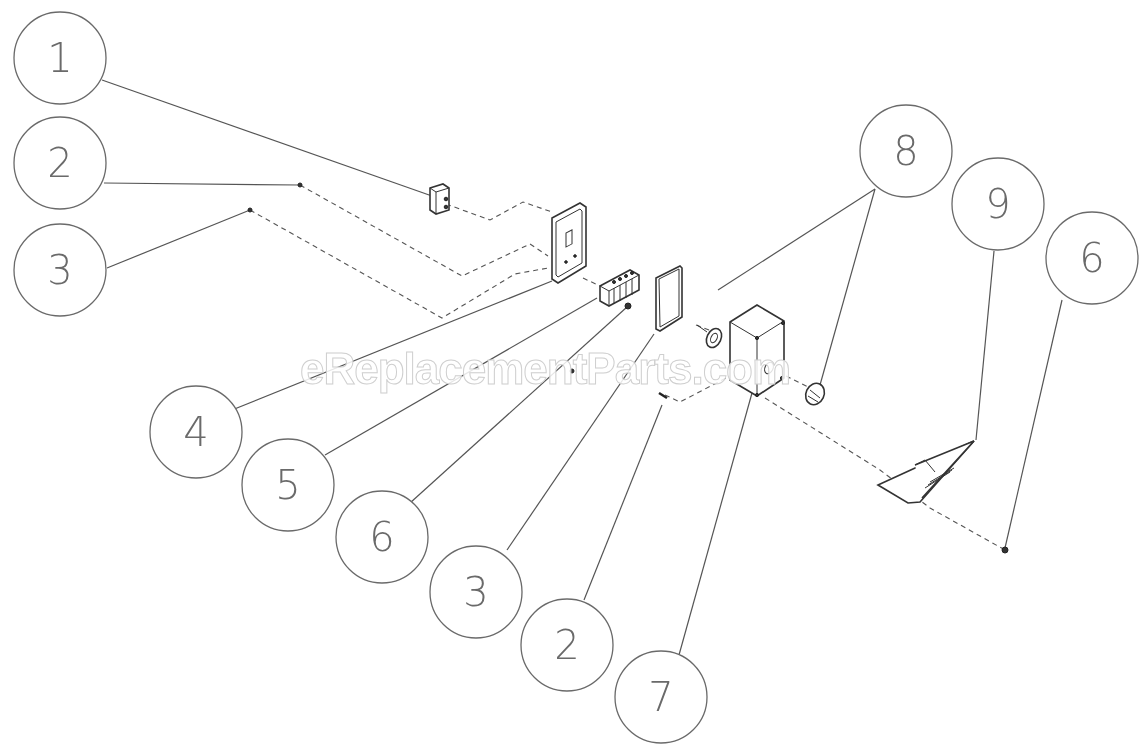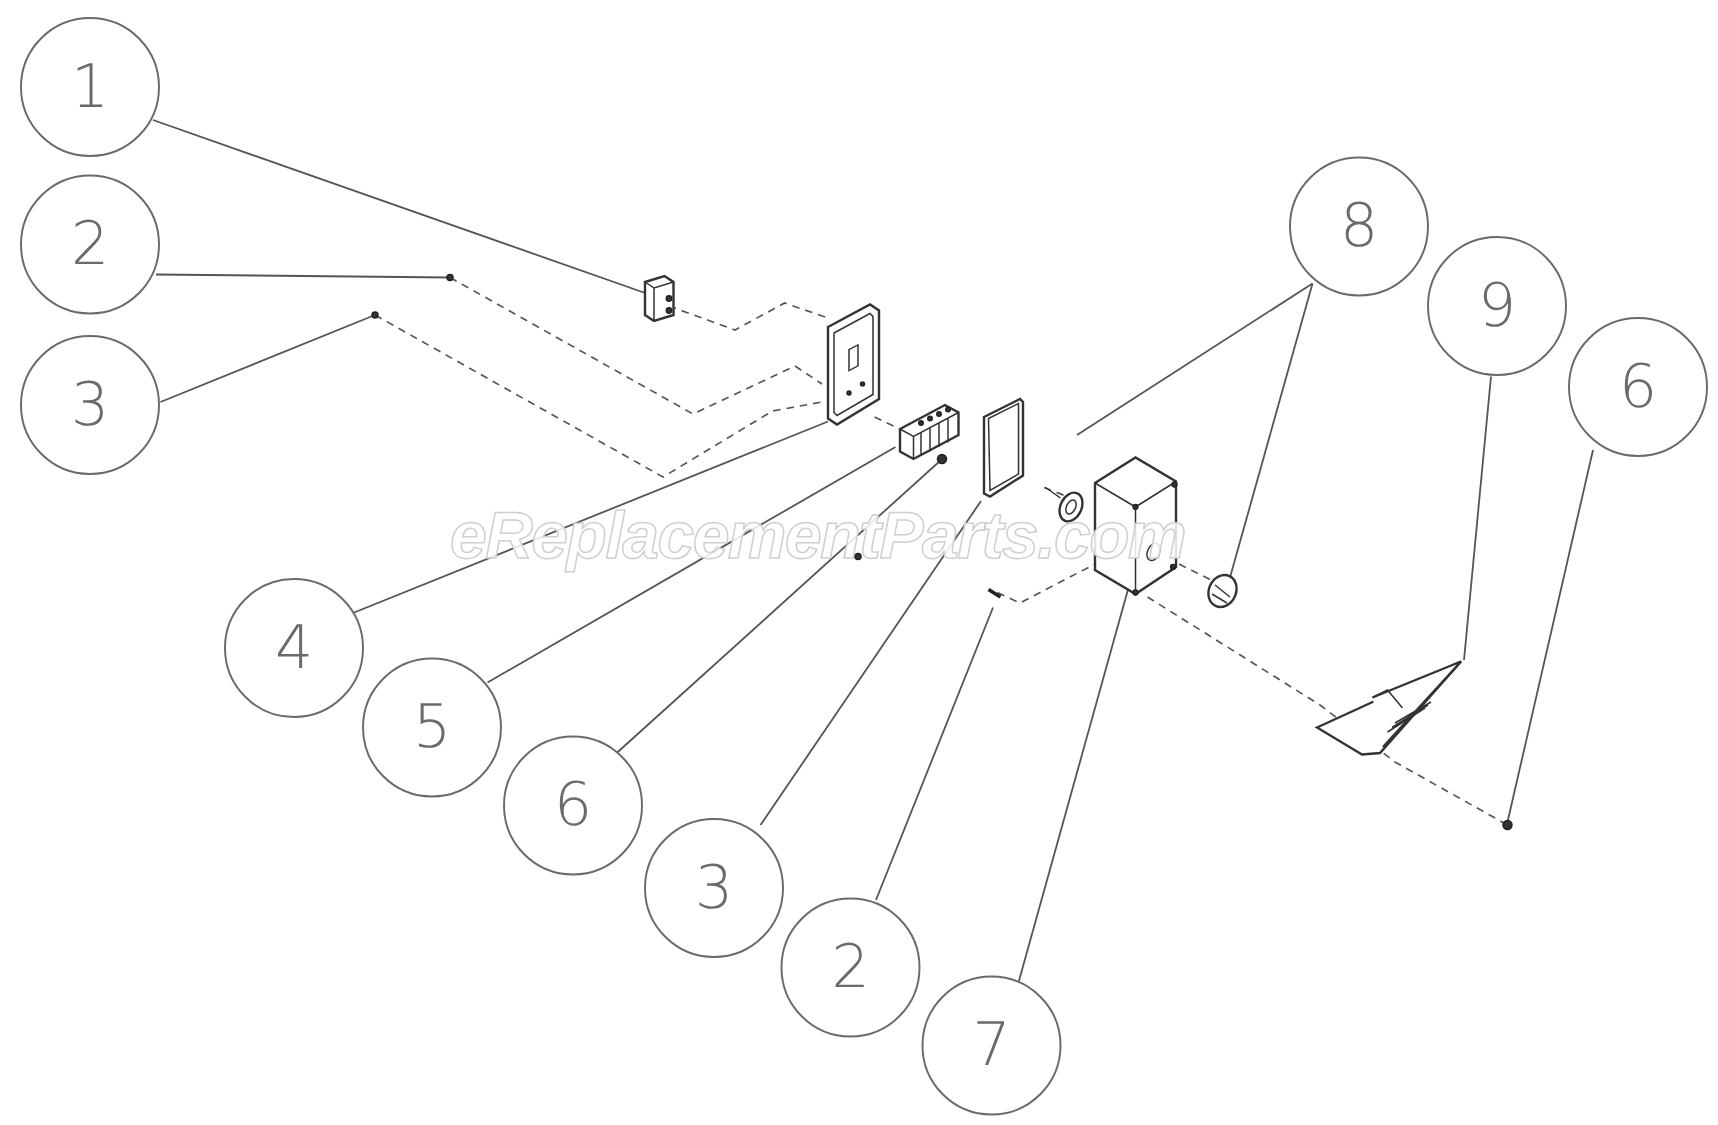--- a/index.html
+++ b/index.html
@@ -5,21 +5,21 @@
   html, body { margin: 0; padding: 0; background: #ffffff; }
   body { width: 1145px; height: 750px; overflow: hidden; position: relative; font-family: "DejaVu Sans", sans-serif; }
   #diagram { position: absolute; left: 0; top: 0; width: 1145px; height: 750px; }
   .callout-circle { fill: #ffffff; stroke: #6a6a6a; stroke-width: 1.3; }
   .callout-num { font-family: "DejaVu Sans", sans-serif; font-size: 40px; font-weight: 200; fill: #6a6a6a; text-anchor: middle; dominant-baseline: central; }
   .leader { stroke: #555; stroke-width: 1.2; fill: none; }
   .dashed { stroke: #555; stroke-width: 1.1; fill: none; stroke-dasharray: 5 4; }
   .part { stroke: #333; stroke-width: 1.6; fill: #ffffff; }
   .part-thin { stroke: #333; stroke-width: 1; fill: none; }
   .part-dark { fill: #333; stroke: #222; stroke-width: 1; }
-  .watermark { position: absolute; left: 300px; top: 333px; font-family: "Liberation Sans", sans-serif; font-size: 44px; font-weight: bold; color: rgba(255,255,255,0.85); -webkit-text-stroke: 1px #cfcfcf; letter-spacing: -1px; pointer-events: none; font-style: italic; }
+  .watermark { position: absolute; left: 300px; top: 344px; font-family: "Liberation Sans", sans-serif; font-size: 44px; font-weight: bold; color: rgba(255,255,255,0.85); -webkit-text-stroke: 1px #cfcfcf; letter-spacing: -1px; pointer-events: none; }
 </style>
 </head>
 <body>
 
 <svg id="diagram" viewBox="0 0 1145 750" xmlns="http://www.w3.org/2000/svg">
 
   <g>
     <line class="leader" x1="102" y1="80" x2="432" y2="196"></line>
     <line class="leader" x1="104" y1="183" x2="300" y2="185"></line>
     <line class="leader" x1="107" y1="268" x2="250" y2="210"></line>

